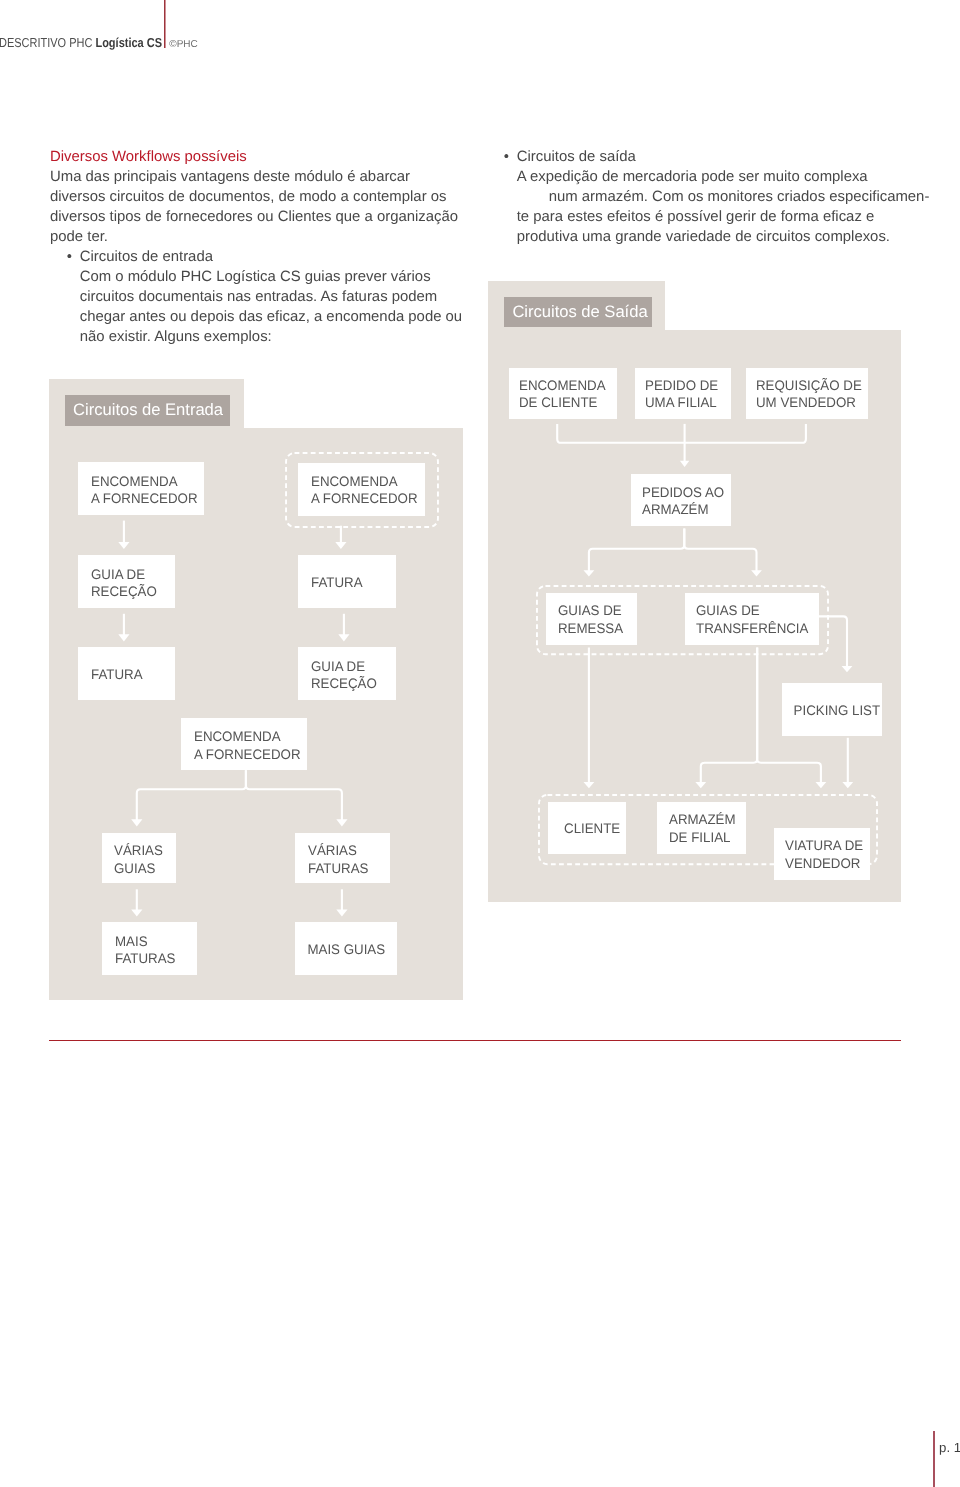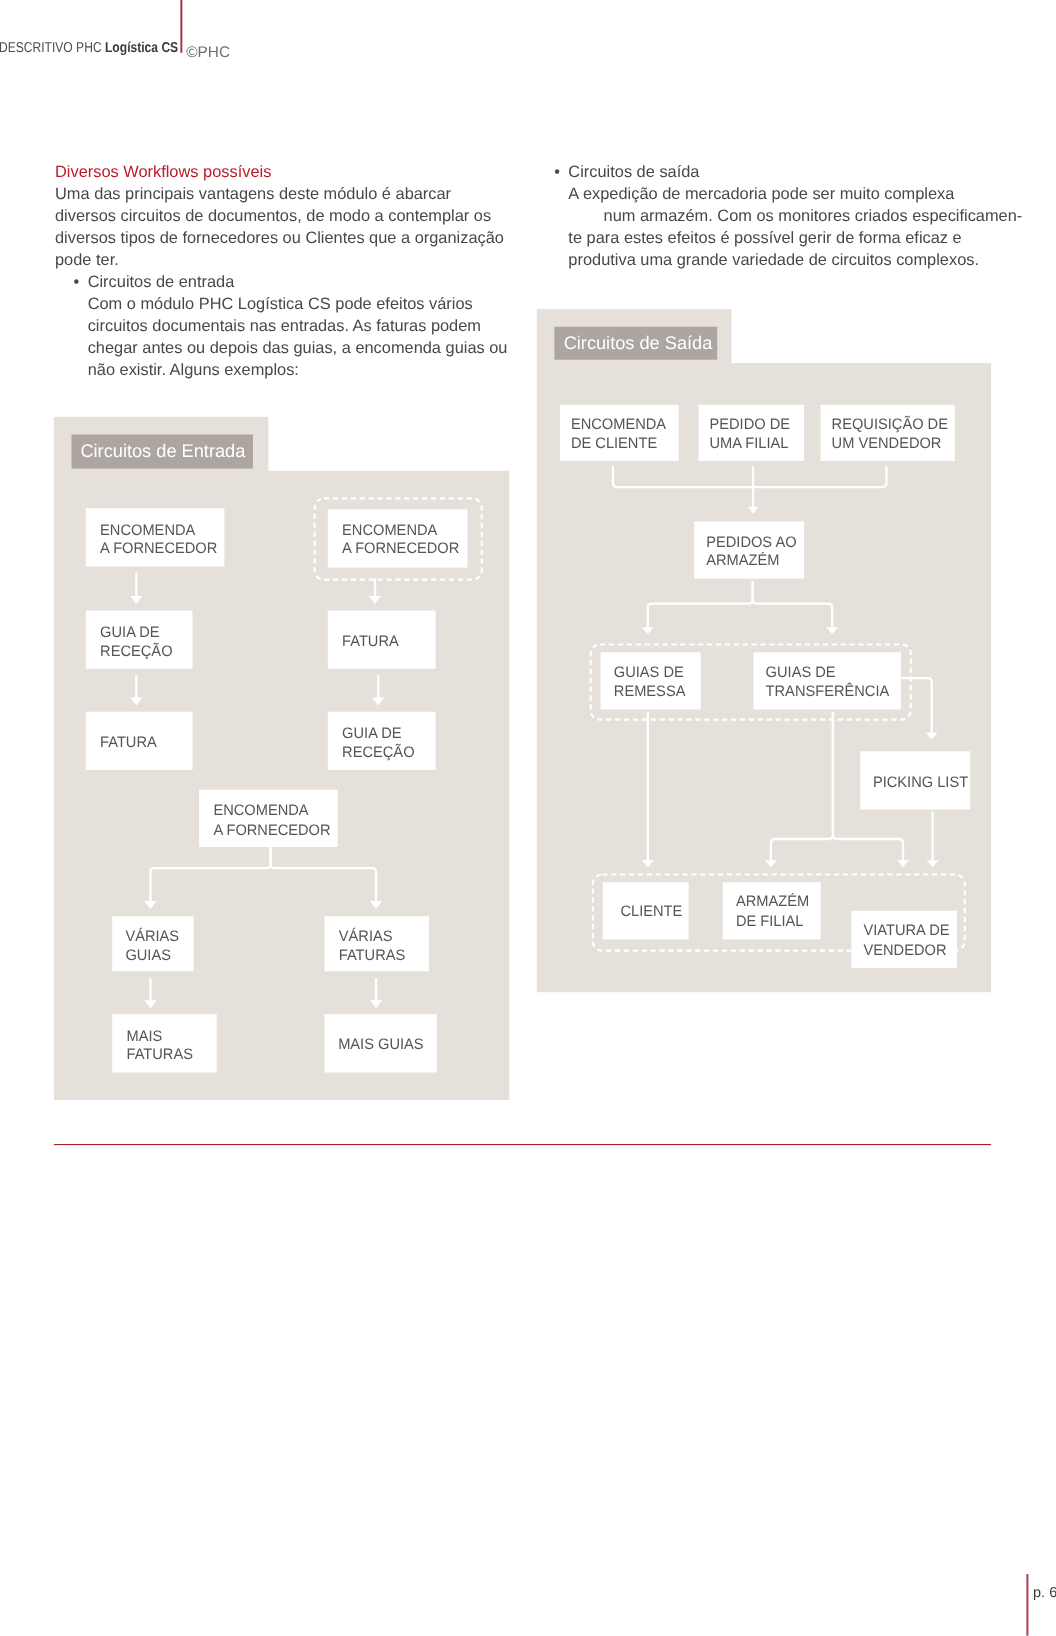--- a/index.html
+++ b/index.html
@@ -5,21 +5,21 @@
   html,body{margin:0;padding:0;}
   body{width:960px;height:1487px;background:#ffffff;
        font-family:"Liberation Sans",sans-serif;position:relative;overflow:hidden;
        -webkit-font-smoothing:antialiased;text-rendering:geometricPrecision;}
   .page{position:absolute;left:0;top:0;width:960px;height:1487px;}
 
   
   .hdr{position:absolute;left:-1px;top:35.3px;font-size:13px;color:#4e4e4e;white-space:nowrap;transform:scaleX(0.845);transform-origin:0 0;}
   .hdr b{font-weight:bold;color:#3b3b3b;}
   .hdr-rule{position:absolute;left:163.5px;top:0px;width:2px;height:48px;background:linear-gradient(to right,#9c353d 0%,#9c353d 50%,#cf9196 50%,#cf9196 100%);}
-  .hdr-copy{position:absolute;left:169.3px;top:38.6px;font-size:14px;color:#6f6f6f;}
+  .hdr-copy{position:absolute;left:169.3px;top:38.6px;font-size:10px;color:#6f6f6f;}
 
   
   .tx{position:absolute;color:#484848;font-size:14.9px;white-space:nowrap;}
   .h-red{color:#bb1a29;font-weight:normal;}
 
   
   .panel{position:absolute;background:#e5e0da;}
   .ttl{position:absolute;background:#ada5a0;color:#ffffff;font-size:16.6px;
        display:flex;align-items:center;padding-left:8.5px;box-sizing:border-box;
        white-space:nowrap;letter-spacing:-0.02px;}
@@ -61,23 +61,23 @@
 
   <div class="tx h-red" style="left:50px;top:149px;" data-name="section-heading">Diversos Workflows possíveis</div>
 
   <div class="tx" style="left:50px;top:169px;" data-name="intro-line-0">Uma das principais vantagens deste módulo é abarcar</div>
   <div class="tx" style="left:50px;top:189px;" data-name="intro-line-1">diversos circuitos de documentos, de modo a contemplar os</div>
   <div class="tx" style="left:50px;top:209px;" data-name="intro-line-2">diversos tipos de fornecedores ou Clientes que a organização</div>
   <div class="tx" style="left:50px;top:229px;" data-name="intro-line-3">pode ter.</div>
 
   <div class="tx" style="left:66.8px;top:249px;" data-name="bullet-dot-icon-left">•</div>
   <div class="tx" style="left:79.7px;top:249px;" data-name="bullet-entrada-title">Circuitos de entrada</div>
-  <div class="tx" style="left:79.7px;top:269px;" data-name="bullet-entrada-line-0">Com o módulo PHC Logística CS pode efeitos vários</div>
+  <div class="tx" style="left:79.7px;top:269px;" data-name="bullet-entrada-line-0">Com o módulo PHC Logística CS guias prever vários</div>
   <div class="tx" style="left:79.7px;top:289px;" data-name="bullet-entrada-line-1">circuitos documentais nas entradas. As faturas podem</div>
-  <div class="tx" style="left:79.7px;top:309px;" data-name="bullet-entrada-line-2">chegar antes ou depois das guias, a encomenda guias ou</div>
+  <div class="tx" style="left:79.7px;top:309px;" data-name="bullet-entrada-line-2">chegar antes ou depois das eficaz, a encomenda pode ou</div>
   <div class="tx" style="left:79.7px;top:329px;" data-name="bullet-entrada-line-3">não existir. Alguns exemplos:</div>
 
   <div class="tx" style="left:503.8px;top:149px;" data-name="bullet-dot-icon-right">•</div>
   <div class="tx" style="left:516.7px;top:149px;" data-name="bullet-saida-title">Circuitos de saída</div>
   <div class="tx" style="left:516.7px;top:169px;" data-name="bullet-saida-line-0">A expedição de mercadoria pode ser muito complexa</div>
   <div class="tx" style="left:516.7px;top:189px;padding-left:32px;" data-name="bullet-saida-line-1">num armazém. Com os monitores criados especificamen-</div>
   <div class="tx" style="left:516.7px;top:209px;text-align:right;" data-name="bullet-saida-line-2">te para estes efeitos é possível gerir de forma eficaz e</div>
   <div class="tx" style="left:516.7px;top:229px;" data-name="bullet-saida-line-3">produtiva uma grande variedade de circuitos complexos.</div>
 
   <div class="dg" id="dg-entrada" data-name="diagram-circuitos-entrada">
@@ -232,15 +232,15 @@
       <path d="M757.2,647.5 L757.2,758.9 Q757.2,762.7 761,762.7 L817.1,762.7 Q820.9,762.7 820.9,766.5 L820.9,783.1" data-name="connector-s6-s10"></path>
       <polygon points="815.5,782 826.3,782 820.9,788.3" data-name="arrowhead-s6-s10"></polygon>
 
       <path d="M847.8,737.8 L847.8,783.1" data-name="connector-s7-s10"></path>
       <polygon points="842.4,782 853.2,782 847.8,788.3" data-name="arrowhead-s7-s10"></polygon>
     </svg>
   </div>
 
   <div class="ftr-rule" data-name="footer-red-rule"></div>
   <div class="ftr-vrule" data-name="footer-vertical-rule"></div>
-  <div class="ftr-pg" data-name="page-number">p. 6</div>
+  <div class="ftr-pg" data-name="page-number">p. 1</div>
 
 </div>
 
 </body></html>

